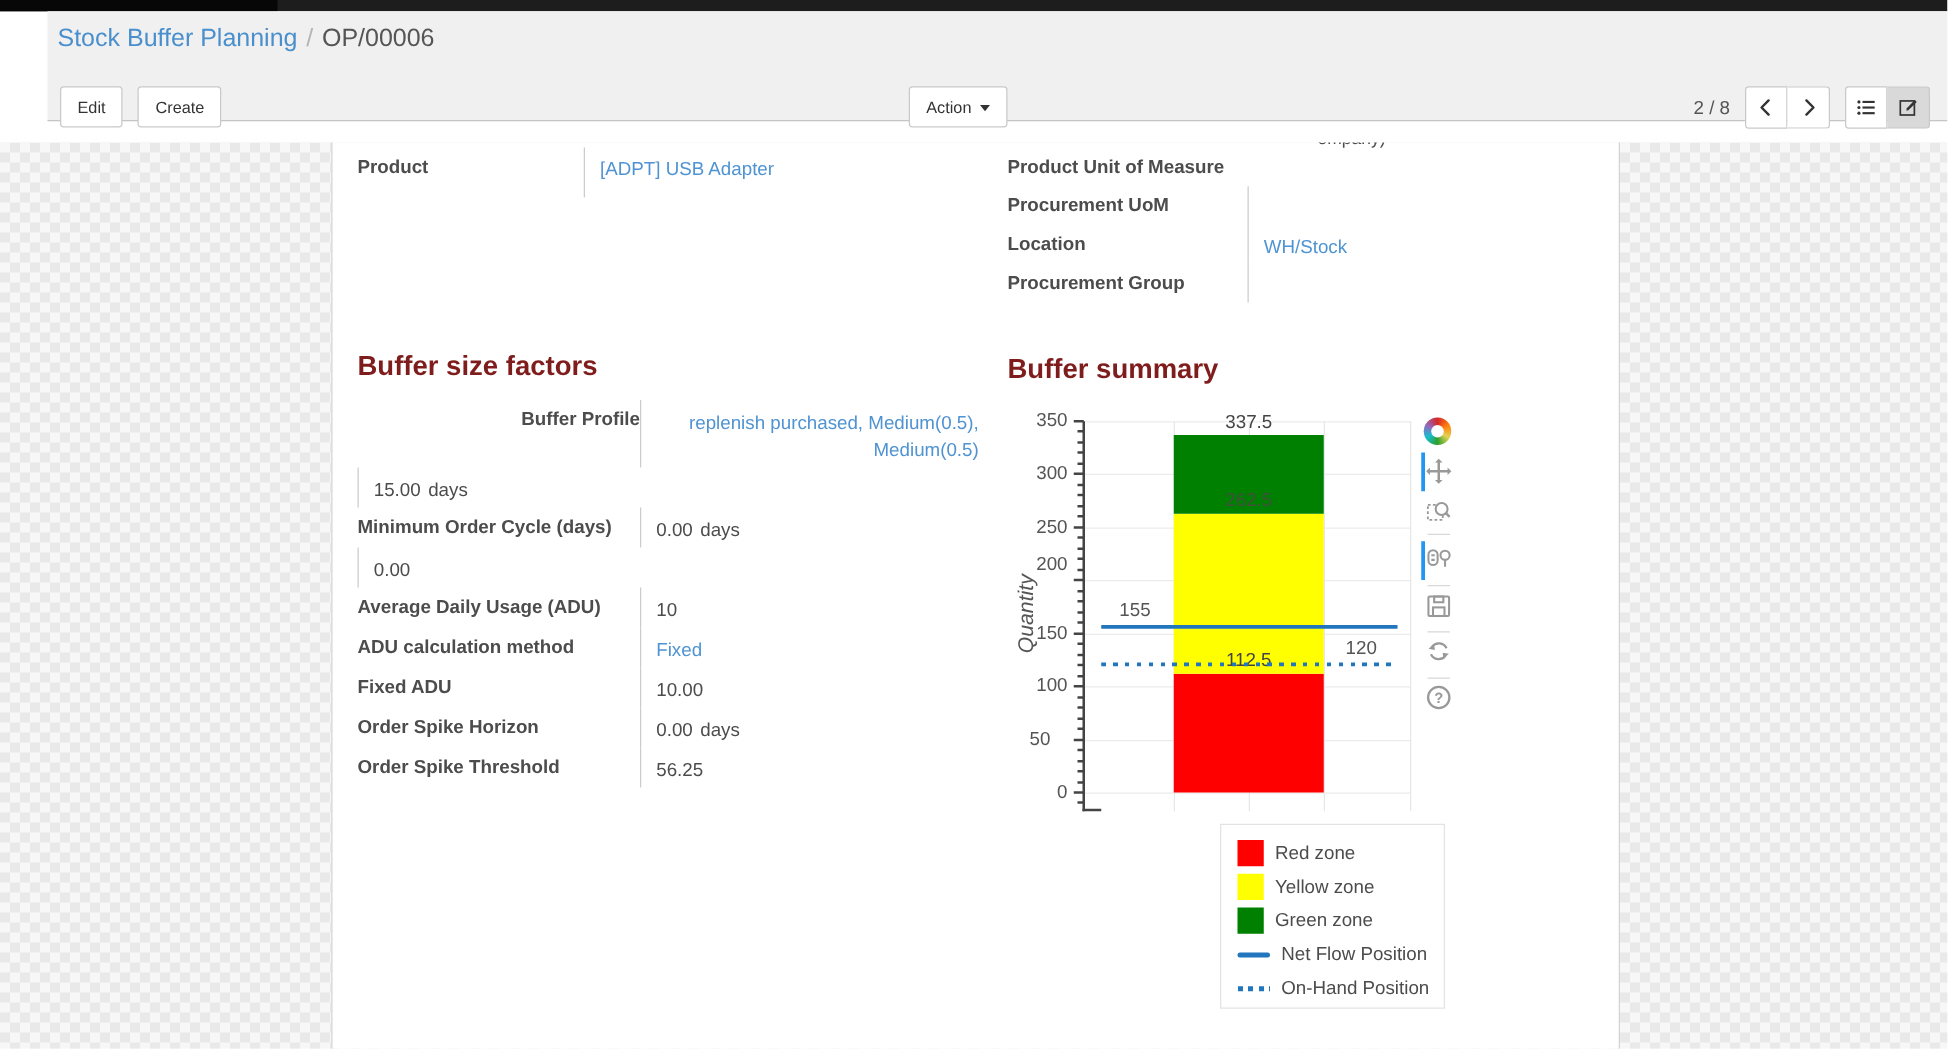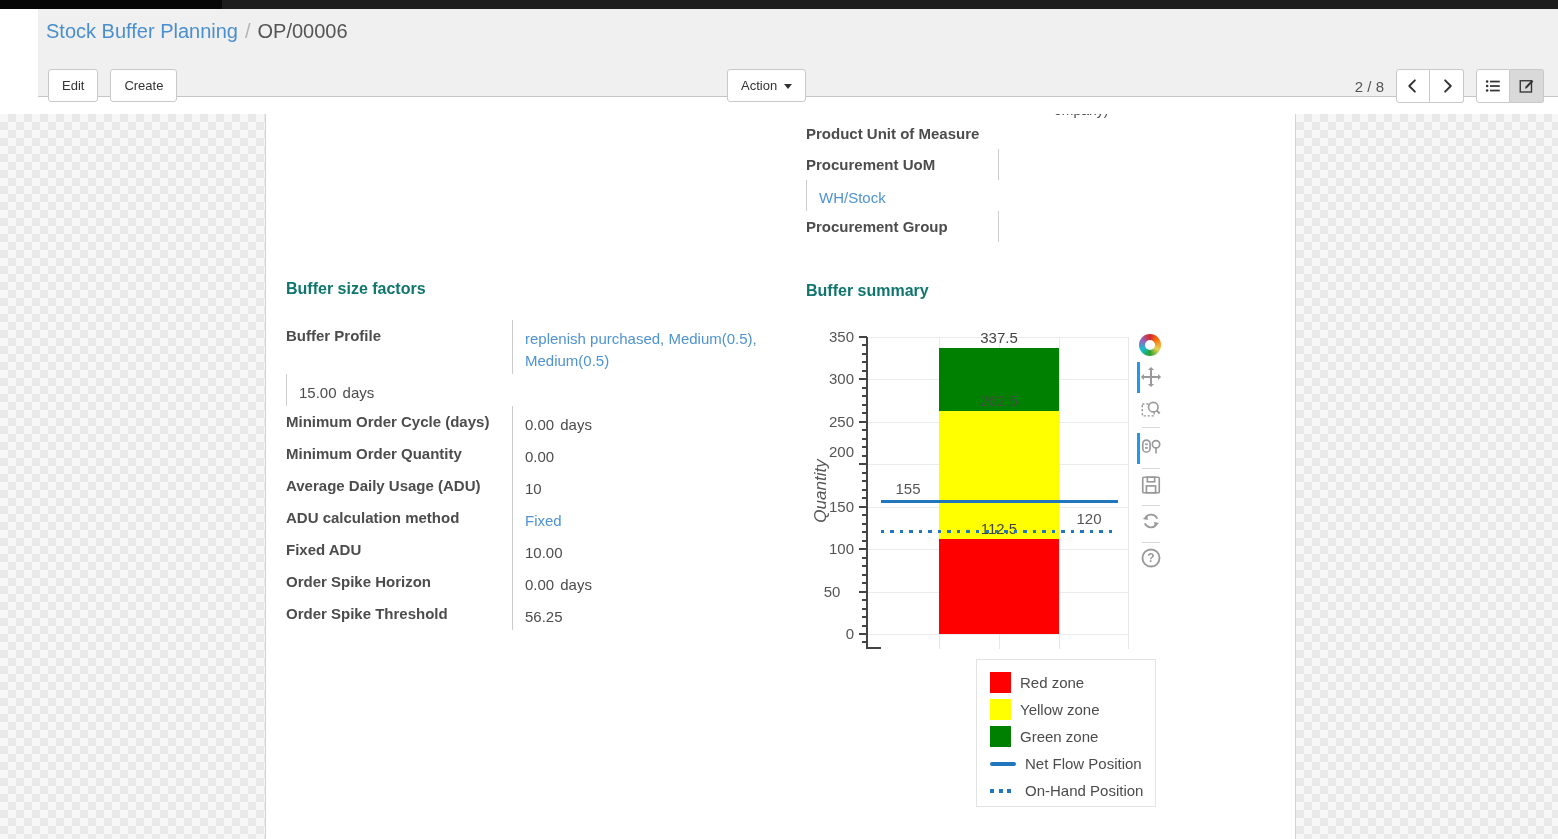--- a/index.html
+++ b/index.html
@@ -44,28 +44,28 @@
   .group-left { left:20px; top:4px; width:505px; }
   .group-right { left:540px; top:4px; width:472px; }
   .field-row { display:flex; align-items:stretch; min-height:31px; }
   .field-row.product-row { min-height:40px; }
   .flabel { font-size:15px; font-weight:700; color:#4c4c4c; padding-top:7px; }
   .group-left .flabel { width:181px; }
   .group-right .flabel { width:192px; }
   .fvalue { flex:1; border-left:1px solid #ccc; padding:9px 0 0 12px; font-size:15px; color:#4c4c4c; }
   .fvalue.link, a.val-link { color:#4f93d2; cursor:pointer; text-decoration:none; }
 
-  .section-title { position:absolute; font-size:16px; font-weight:700; color:#0f766e; }
+  .section-title { position:absolute; font-size:22px; font-weight:700; color:#7f1d1d; }
   .factors-title { left:20px; top:166px; }
   .summary-title { left:540px; top:168px; }
 
   .factors-table { position:absolute; left:20px; top:206px; width:497px; }
   .factors-table .flabel { width:226px; }
   .factors-table .field-row { min-height:32px; }
-  .factors-table .field-row.tall { min-height:54px; }
+  .factors-table .field-row.tall { min-height:54px;text-align:right; }
   .factors-table .fvalue { padding-top:8px; line-height:22px; }
   .suffix { margin-left:6px; color:#4c4c4c; }
 
   
   .plot { position:absolute; left:602px; top:223px; width:261px; height:312px; }
   .hgrid { position:absolute; left:0; width:261px; height:1px; background:#ebebeb; }
   .vgrid { position:absolute; top:0; width:1px; height:312px; background:#e7e7e7; }
   .zone { position:absolute; left:71px; width:120px; }
   .zone-label { position:absolute; width:120px; left:71px; text-align:center; font-size:15px; }
   .hline { position:absolute; left:13px; width:237px; height:3px; }
@@ -149,29 +149,36 @@
       </div>
     </div>
   </div>
 
   <div class="content">
     <div class="sheet">
       <div class="clip-frag">
           <span>ompany)</span>
         </div>
 
+      <div class="fgroup group-left" id="group-left">
+          <div class="field-row product-row">
+            <div class="flabel">Product</div>
+            <div class="fvalue link">[ADPT] USB Adapter</div>
+          </div>
+        </div>
       <div class="fgroup group-right" id="group-right">
           <div class="field-row">
             <div class="flabel">Product Unit of Measure</div>
           </div>
           <div class="field-row">
             <div class="flabel">Procurement UoM</div>
             <div class="fvalue">&nbsp;</div>
           </div>
           <div class="field-row">
+            <div class="flabel">Location</div>
             <div class="fvalue link">WH/Stock</div>
           </div>
           <div class="field-row">
             <div class="flabel">Procurement Group</div>
             <div class="fvalue">&nbsp;</div>
           </div>
         </div>
 
       <h2 class="section-title factors-title">Buffer size factors</h2>
       <div class="factors-table" id="factors-table">
@@ -180,21 +187,20 @@
             <div class="fvalue link">replenish purchased, Medium(0.5), Medium(0.5)</div>
           </div>
           <div class="field-row">
             <div class="fvalue">15.00<span class="suffix">days</span></div>
           </div>
           <div class="field-row">
             <div class="flabel">Minimum Order Cycle (days)</div>
             <div class="fvalue">0.00<span class="suffix">days</span></div>
           </div>
           <div class="field-row">
-            <div class="flabel">Minimum Order Quantity</div>
             <div class="fvalue">0.00</div>
           </div>
           <div class="field-row">
             <div class="flabel">Average Daily Usage (ADU)</div>
             <div class="fvalue">10</div>
           </div>
           <div class="field-row">
             <div class="flabel">ADU calculation method</div>
             <div class="fvalue link">Fixed</div>
           </div>

